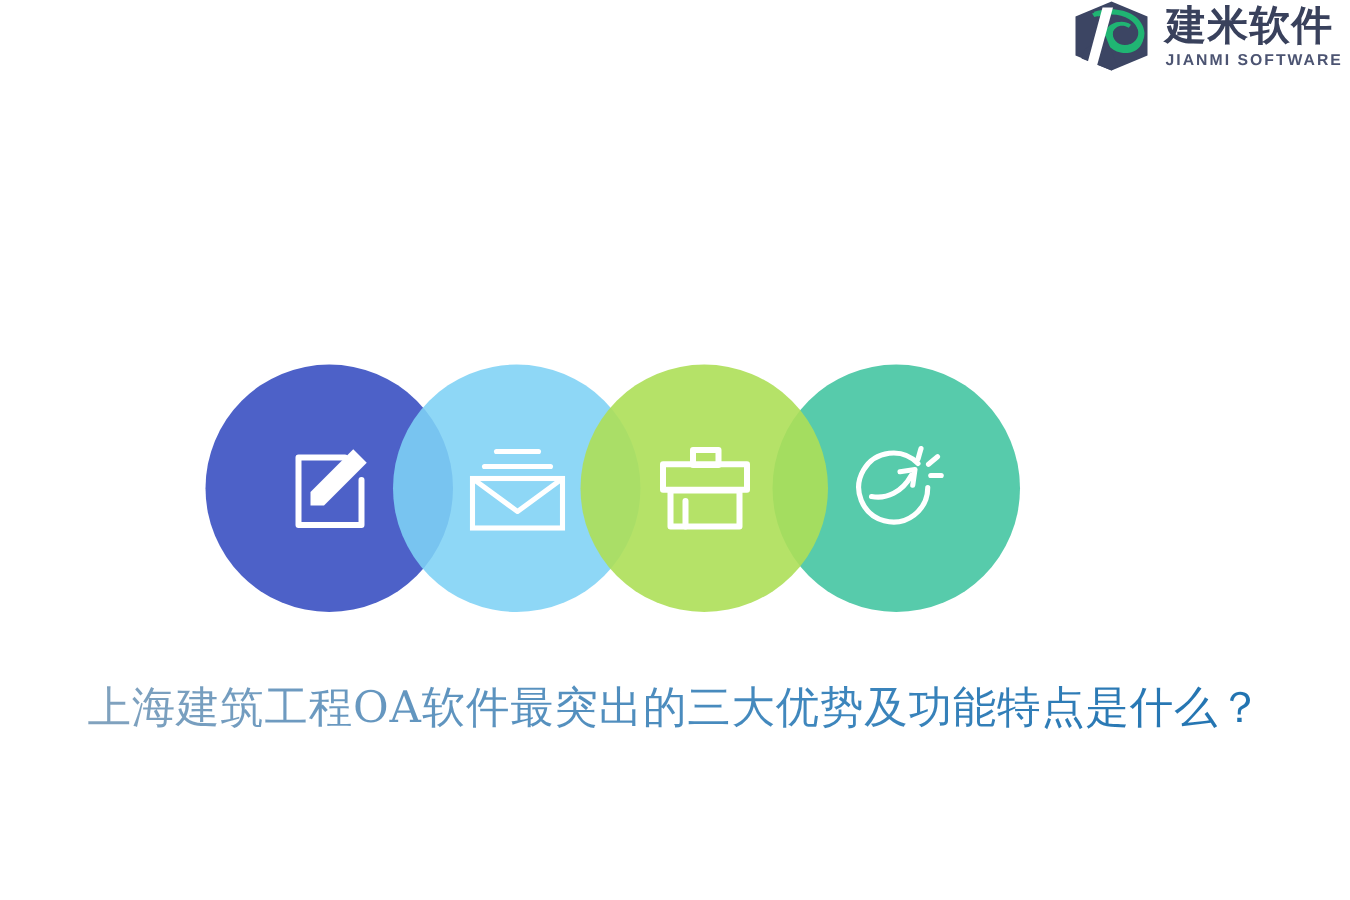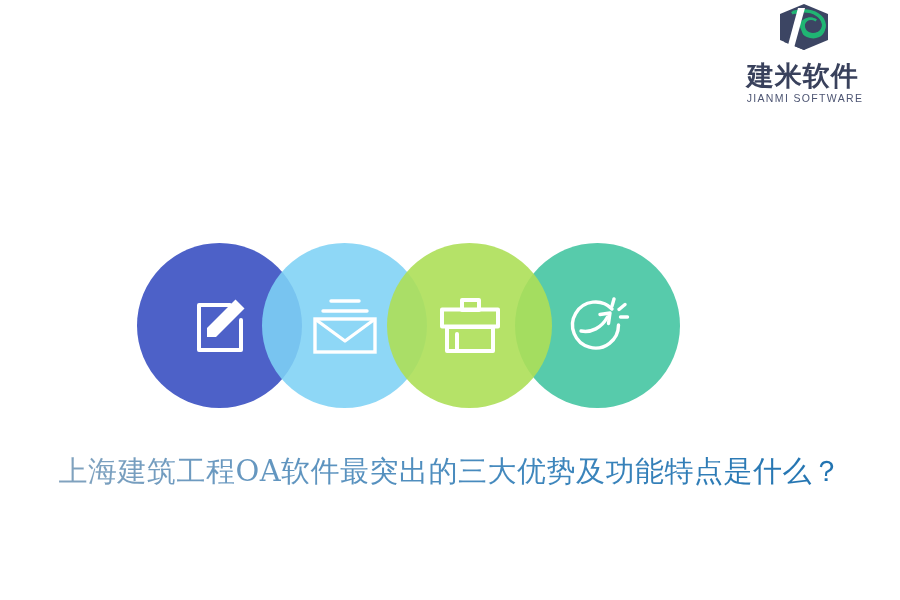--- a/index.html
+++ b/index.html
@@ -16,23 +16,21 @@
   }
 
   
   .logo {
     position: absolute;
     top: 0px;
     left: 715px;
     width: 180px;
     height: 50px;
     display: flex;
-    align-items: center;
     gap: 8px;
-    flex-direction: column;
   }
   .logo-mark {
     width: 54px;
     height: 48px;
     flex: 0 0 54px;
     display: block;
   }
   .logo-text {
     display: flex;
     flex-direction: column;
@@ -43,21 +41,21 @@
     font-family: "DejaVu Sans", "Liberation Sans", sans-serif;
     font-size: 27px;
     font-weight: 700;
     color: #39415c;
     letter-spacing: 1px;
     white-space: nowrap;
   }
   .logo-en {
     font-family: "Liberation Sans", sans-serif;
     font-size: 10.5px;
-    font-weight: 400;
+    font-weight: 700;
     color: #4c5472;
     letter-spacing: 1.35px;
     white-space: nowrap;
     margin-top: 4px;
   }
 
   
   .circles {
     position: absolute;
     left: 137px;

